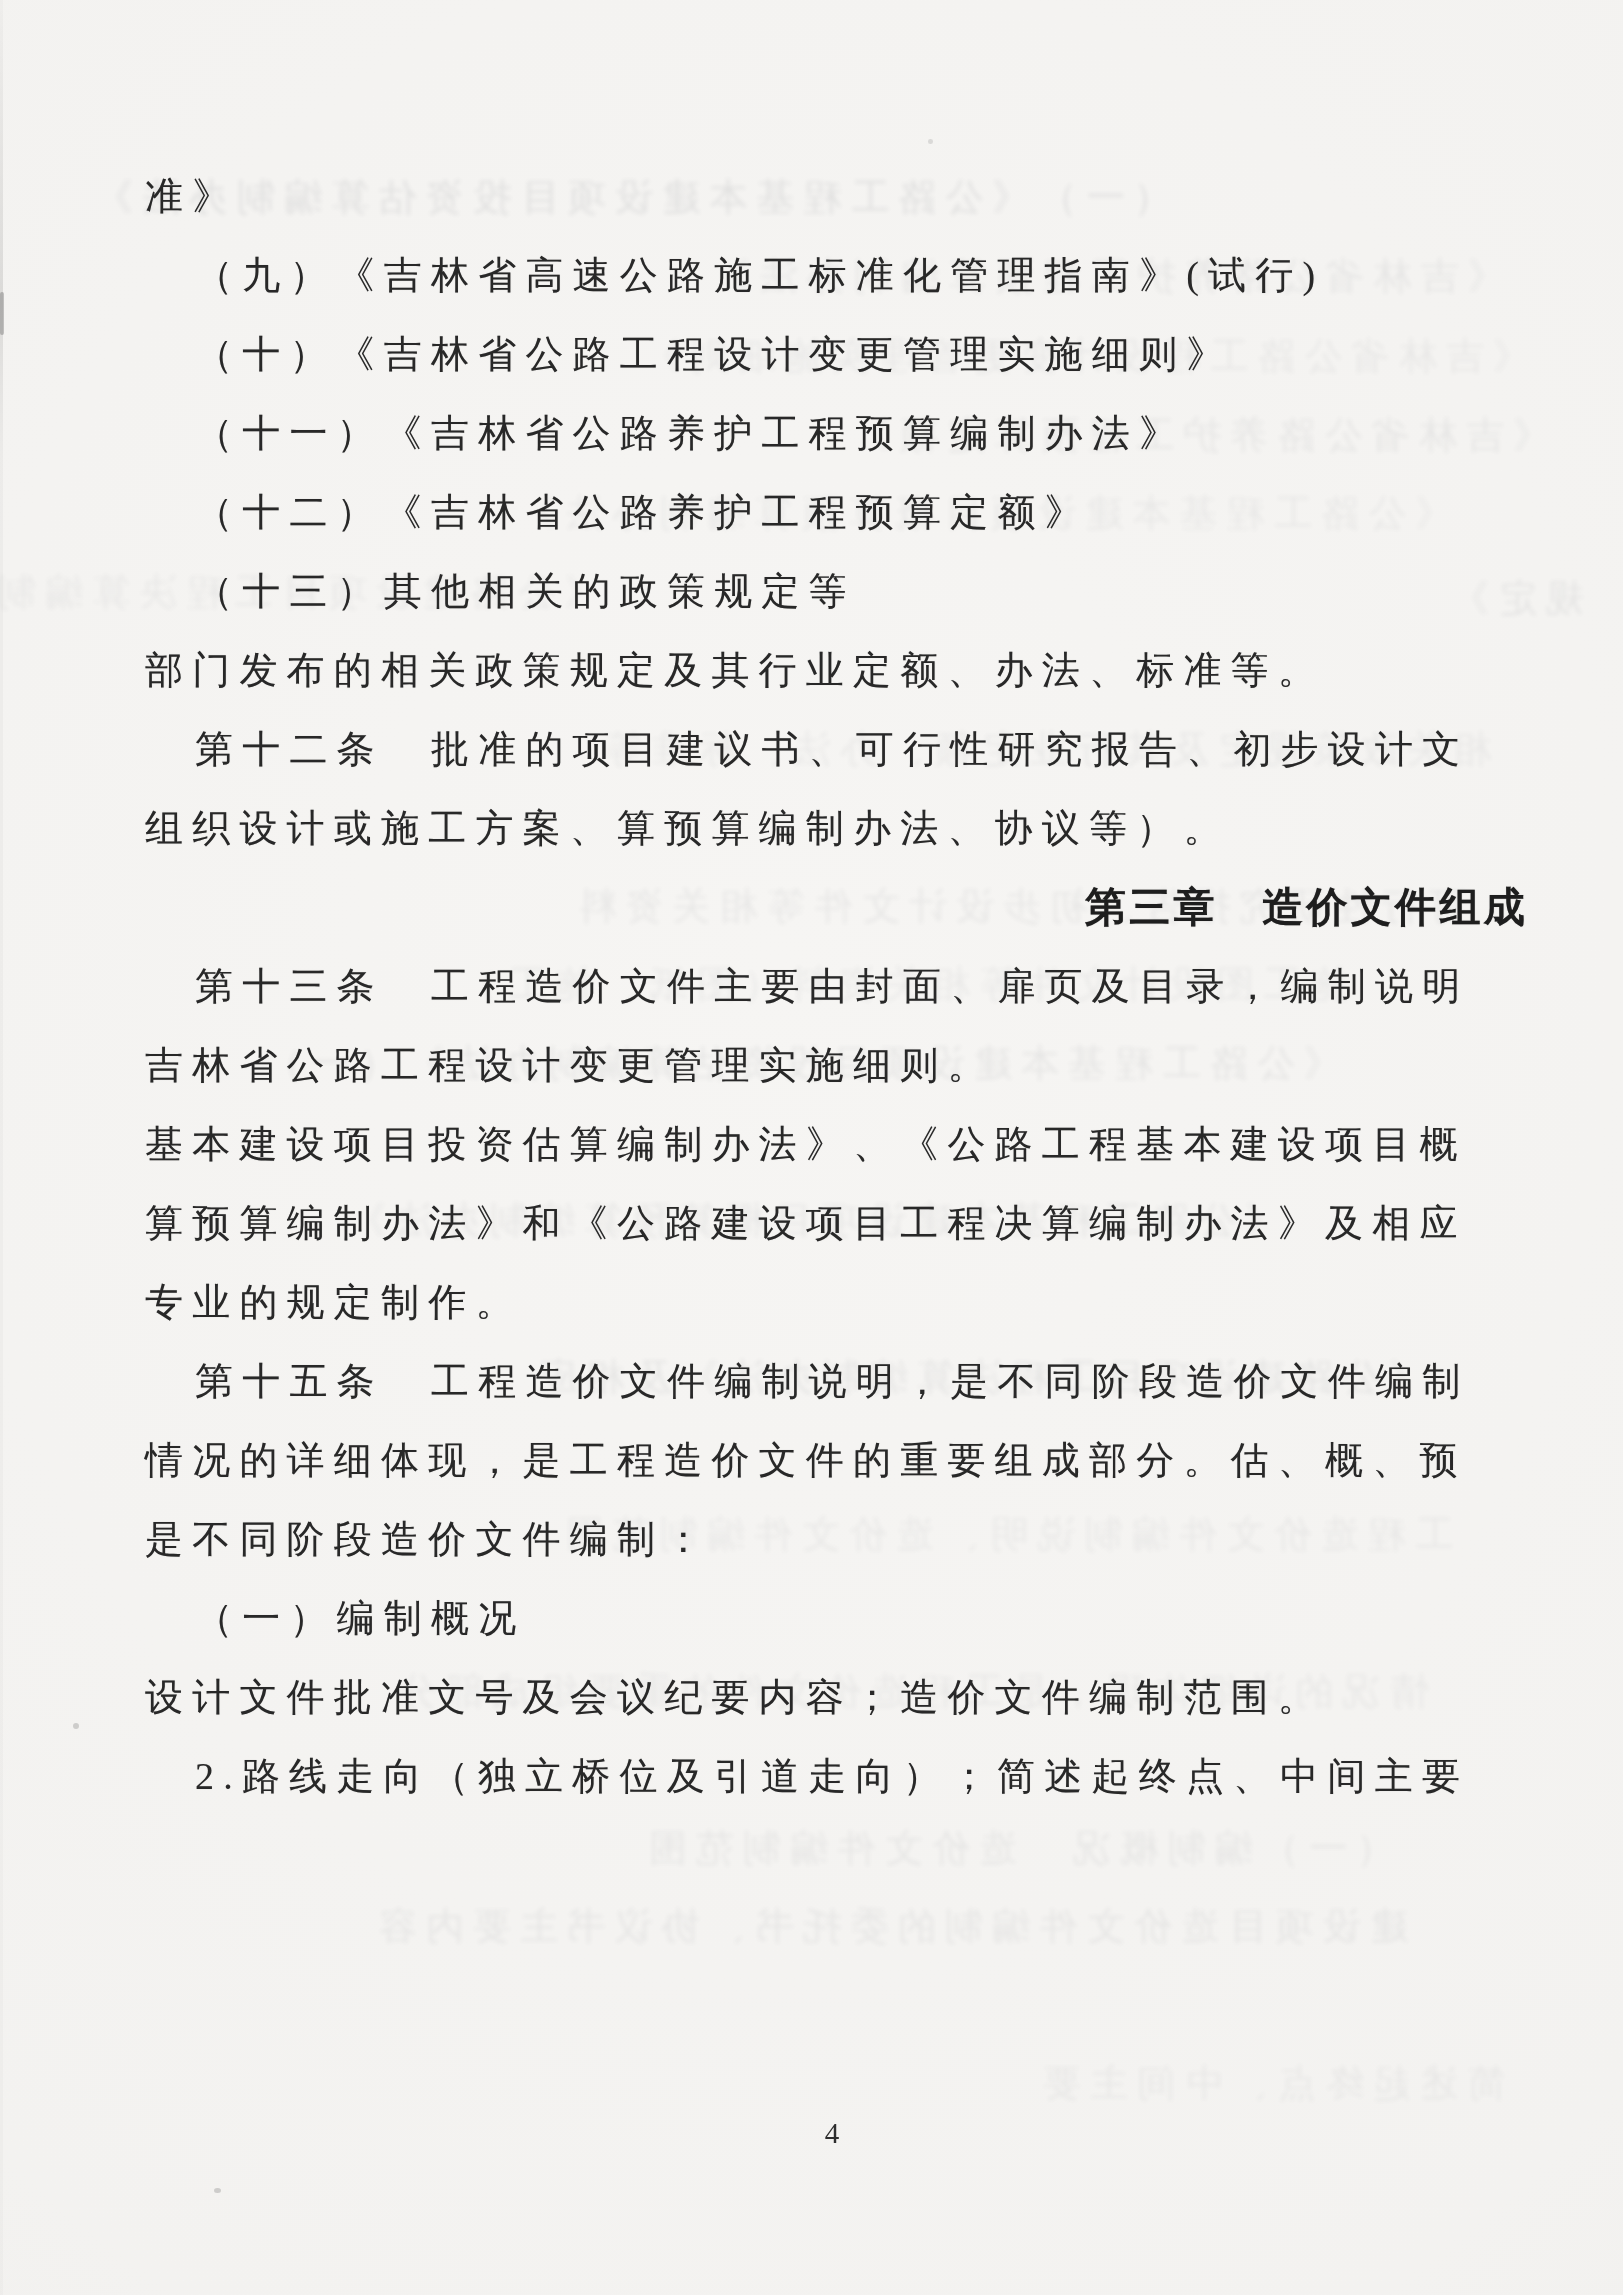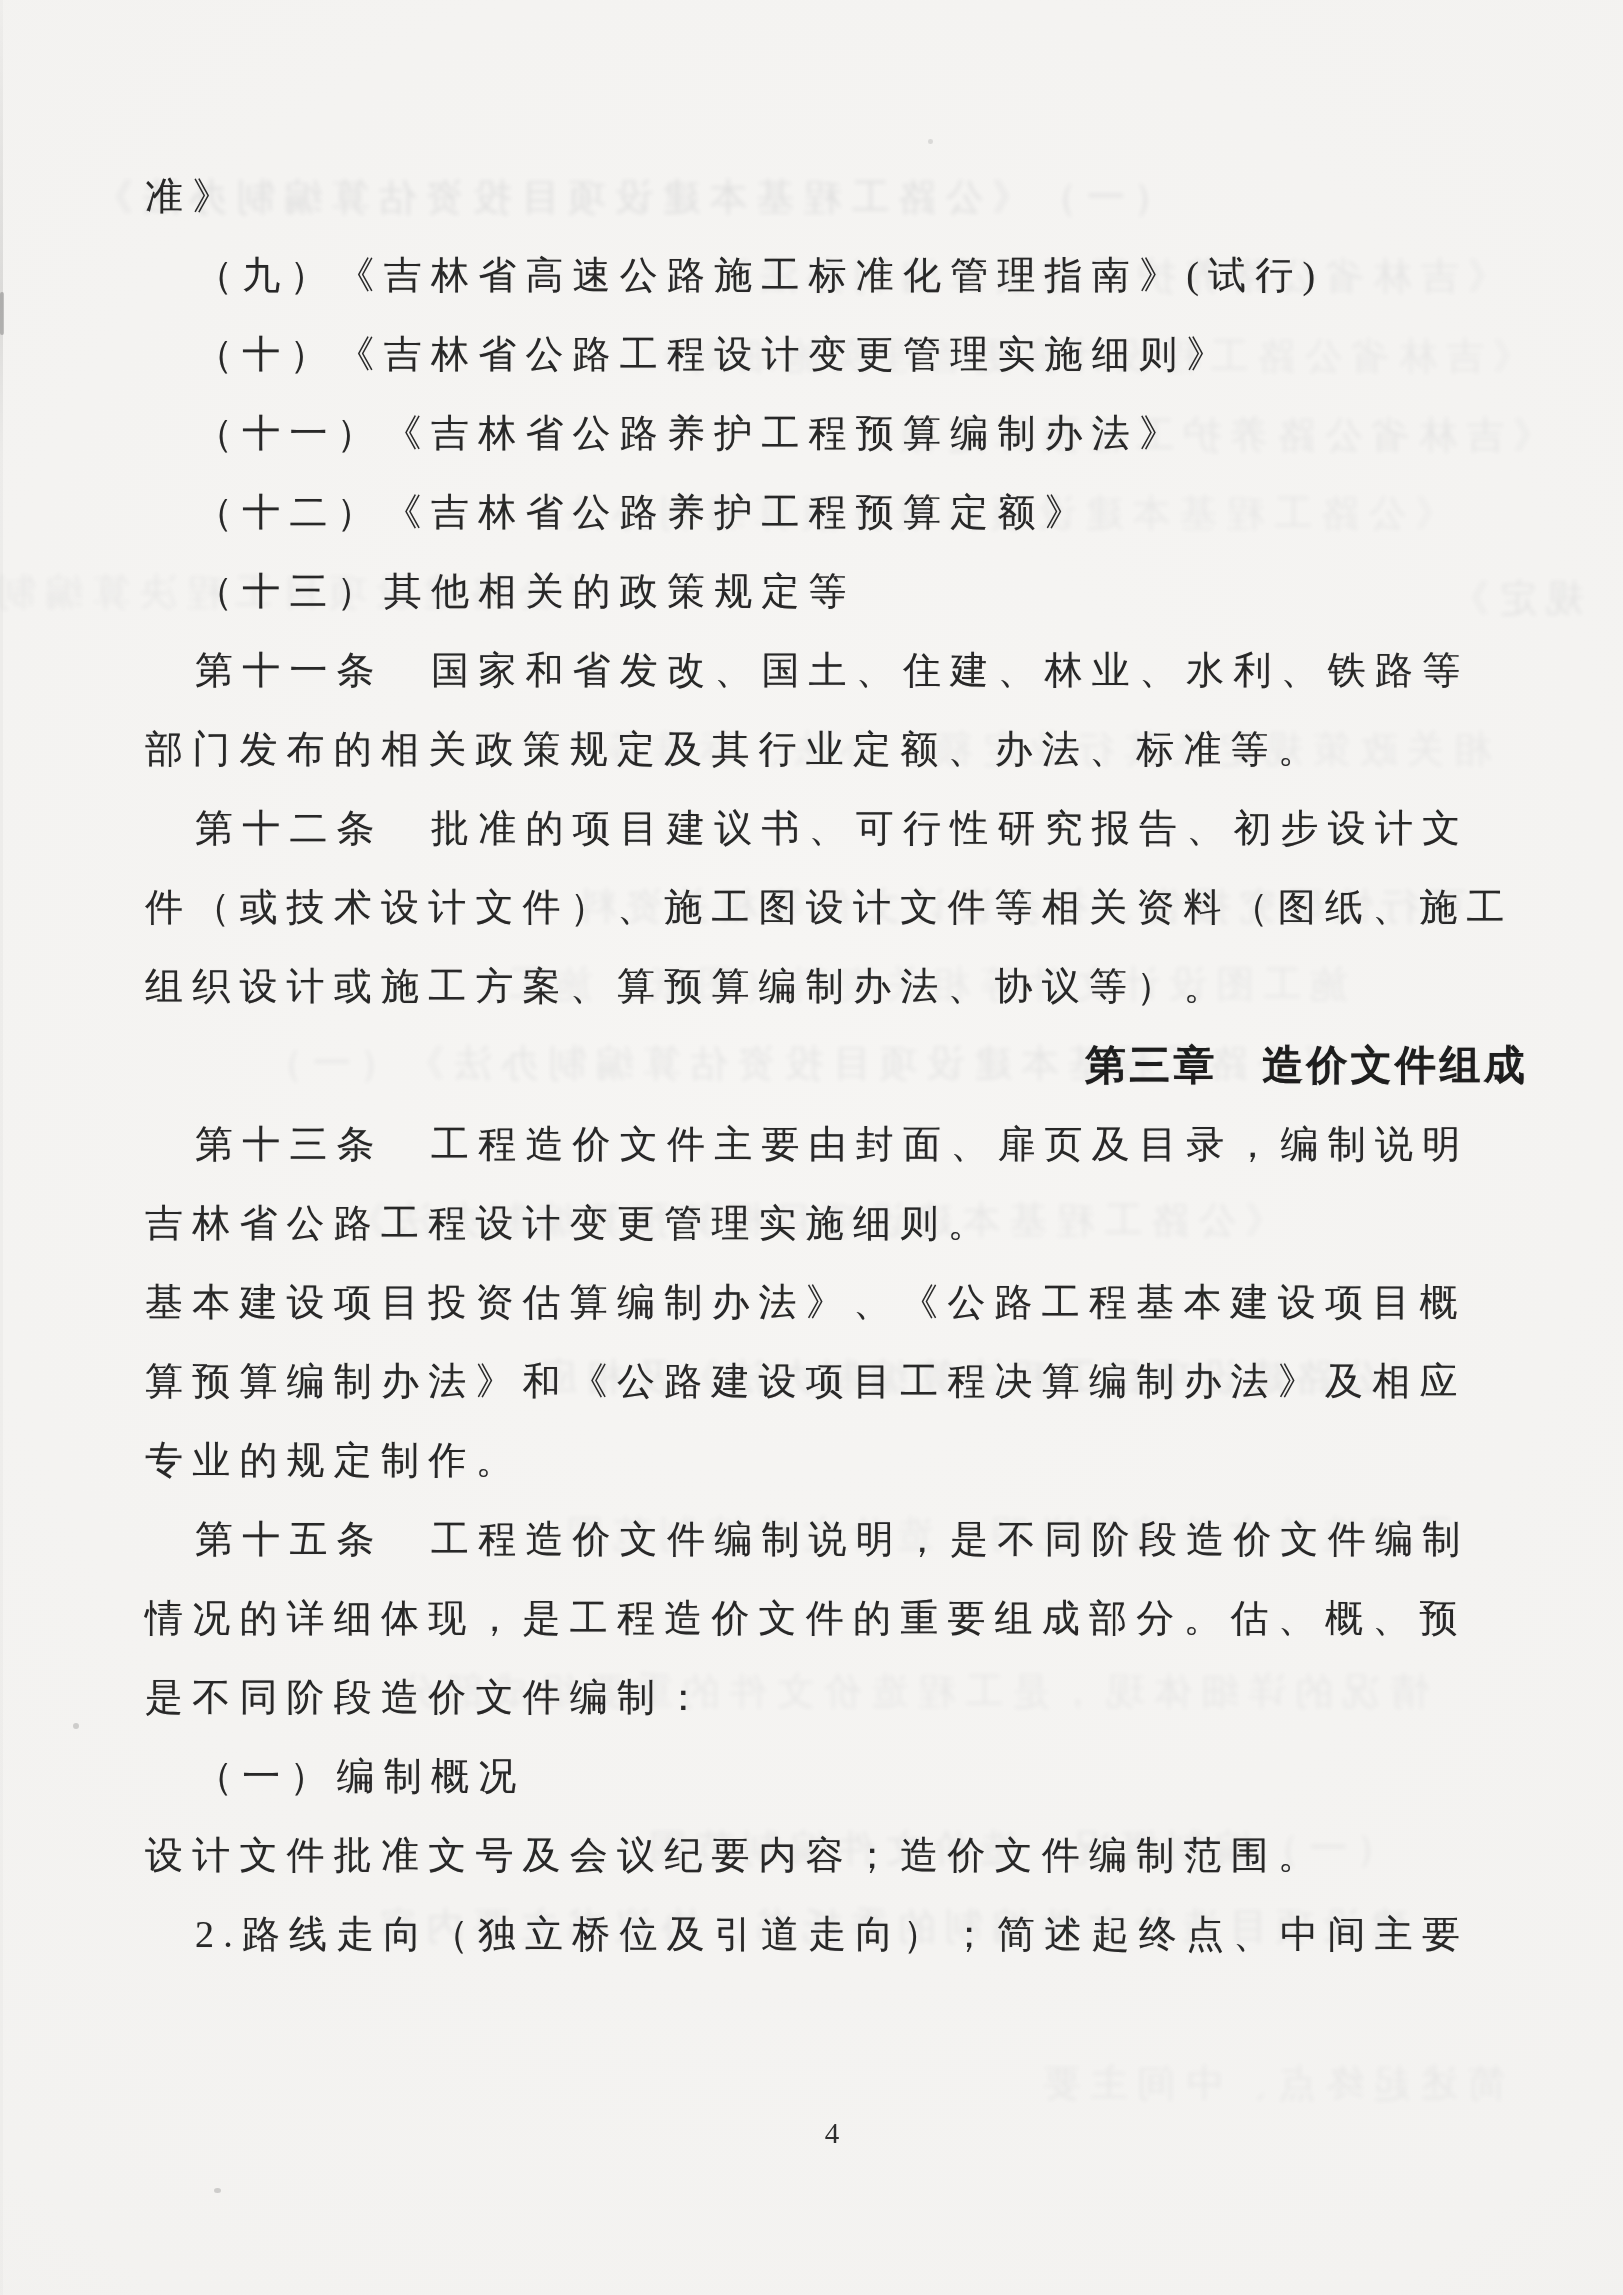--- a/index.html
+++ b/index.html
@@ -81,24 +81,22 @@
       <div class="ghost" style="top: 2044px; right: 118px; opacity: 0.06;">简述起终点、中间主要</div>
     </div>
 
   <div class="content">
       <div class="line">准》</div>
       <div class="line indent">（九）《吉林省高速公路施工标准化管理指南》(试行)</div>
       <div class="line indent">（十）《吉林省公路工程设计变更管理实施细则》</div>
       <div class="line indent">（十一）《吉林省公路养护工程预算编制办法》</div>
       <div class="line indent">（十二）《吉林省公路养护工程预算定额》</div>
       <div class="line indent">（十三）其他相关的政策规定等</div>
-      <div class="line indent">第十一条　国家和省发改、国土、住建、林业、水利、铁路等</div>
       <div class="line">部门发布的相关政策规定及其行业定额、办法、标准等。</div>
       <div class="line indent">第十二条　批准的项目建议书、可行性研究报告、初步设计文</div>
-      <div class="line">件（或技术设计文件）、施工图设计文件等相关资料（图纸、施工</div>
       <div class="line">组织设计或施工方案、算预算编制办法、协议等）。</div>
       <div class="line heading">第三章　造价文件组成</div>
       <div class="line indent">第十三条　工程造价文件主要由封面、扉页及目录，编制说明</div>
       <div class="line">吉林省公路工程设计变更管理实施细则。</div>
       <div class="line">基本建设项目投资估算编制办法》、《公路工程基本建设项目概</div>
       <div class="line">算预算编制办法》和《公路建设项目工程决算编制办法》及相应</div>
       <div class="line">专业的规定制作。</div>
       <div class="line indent">第十五条　工程造价文件编制说明，是不同阶段造价文件编制</div>
       <div class="line">情况的详细体现，是工程造价文件的重要组成部分。估、概、预</div>
       <div class="line">是不同阶段造价文件编制：</div>

